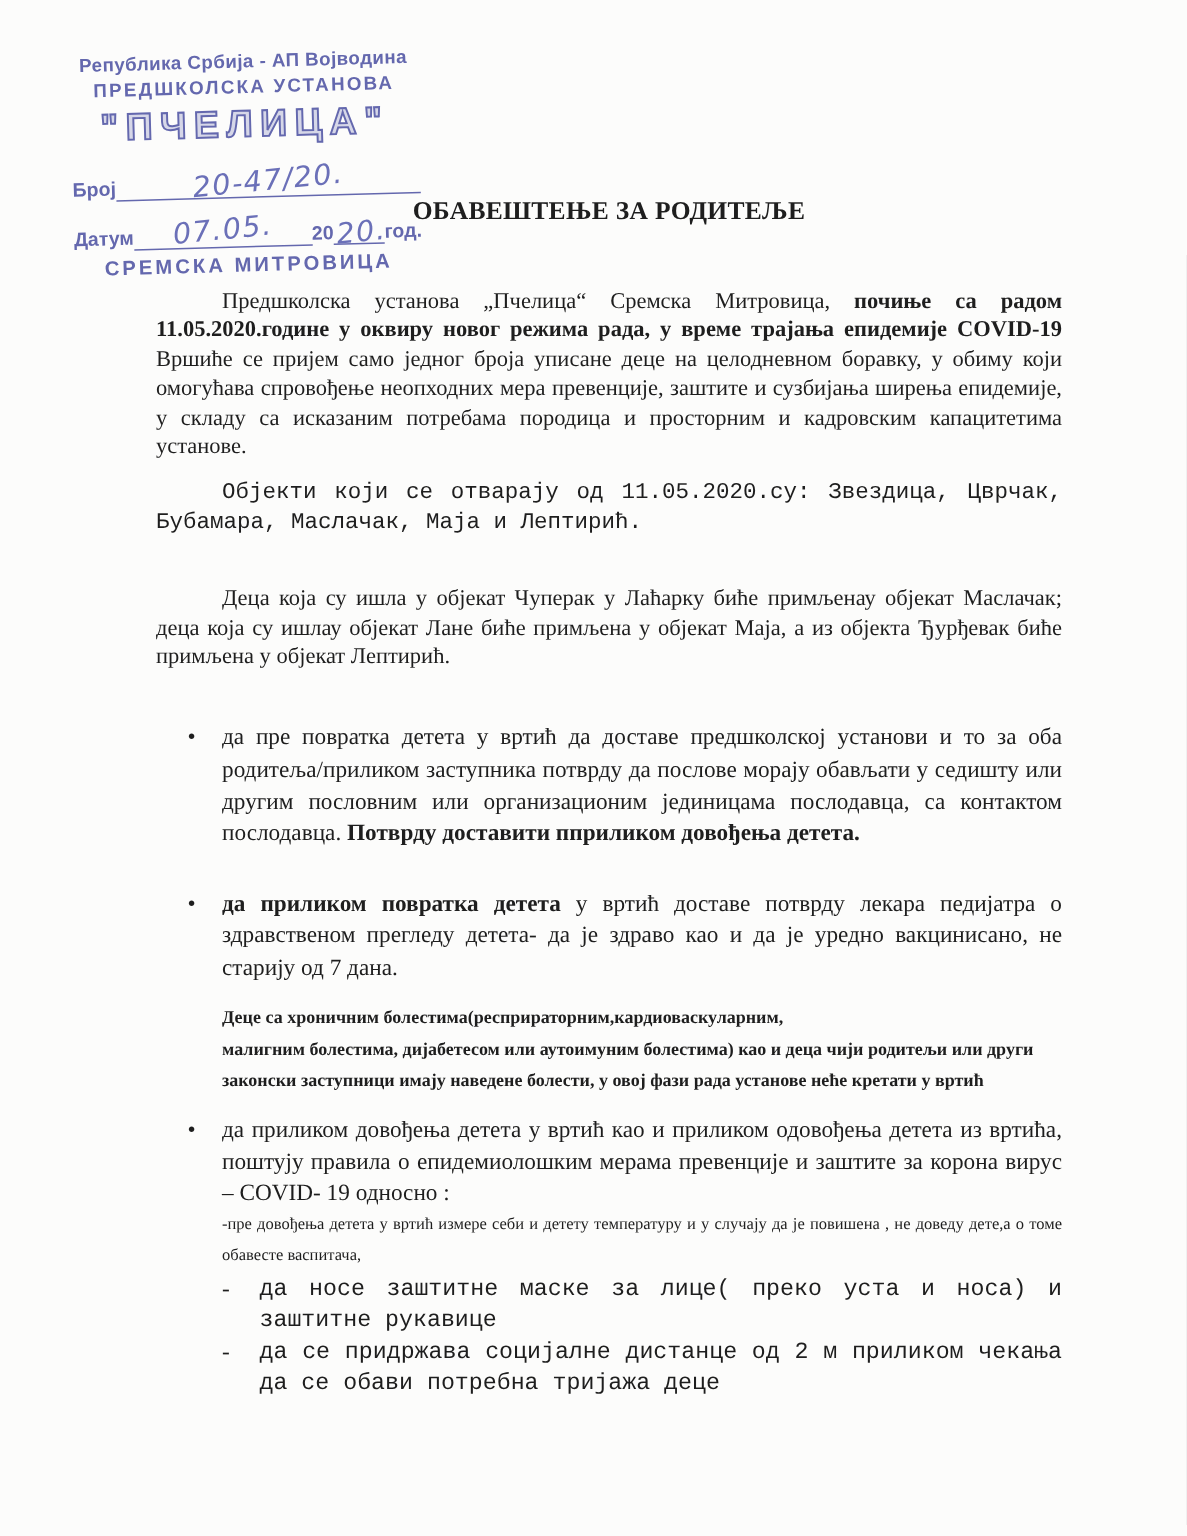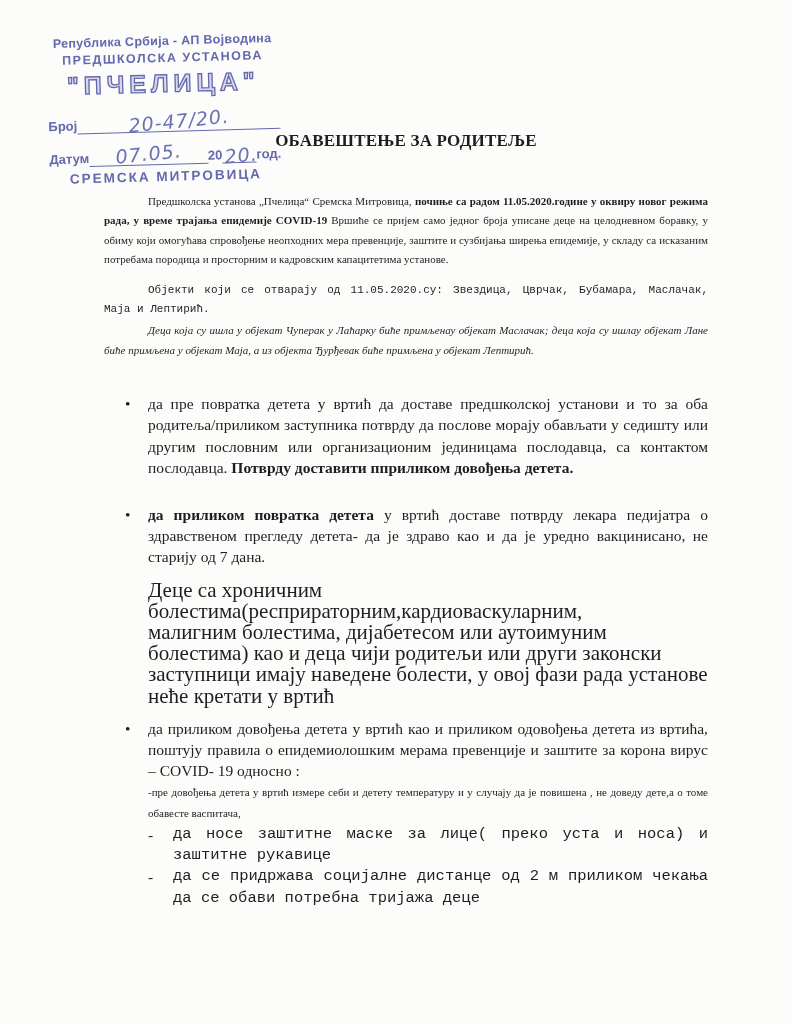--- a/index.html
+++ b/index.html
@@ -40,38 +40,38 @@
   }
   .hand-year { position:absolute; left:2px; top:-20px; font-size:19px; }
   .stamp .s-city { font-size:13.5px; font-weight:bold; text-align:center; letter-spacing:2px; margin-top:4px; }
   
   .content { position:absolute; left:104px; top:0; width:604px; }
   .title {
     margin:131px 0 0 0;
     font-size:17px; font-weight:bold; text-align:center; letter-spacing:0.2px;
   }
   .para {
-    margin:0; font-size:11px; line-height:19.4px;
+    margin:0; font-size:15px; line-height:19.4px;
     text-align:justify; text-indent:44px;
   }
   .p1 { margin-top:41px; }
   .p2 { margin-top:11px;font-family:Liberation Mono, monospace; }
-  .p3 { margin-top:2px;font-style:italic; }
+  .p3 { margin-top:32px; }
   .heading {
     margin-top:12px; padding-left:44px;
     font-size:15.5px; font-weight:bold; text-decoration:underline;
   }
   .bullet { display:flex; font-size:15.5px; line-height:21.2px; }
   .bullet .marker { width:44px; padding-left:21px; box-sizing:border-box; flex:none; }
   .bullet .btext { flex:1; text-align:justify; }
   .b1 { margin-top:33px; }
   .b2 { margin-top:26px; }
   .chronic {
     margin:12px 0 0 44px;
-    font-size:21px; font-weight:normal; line-height:21.2px;
+    font-size:12px; font-weight:bold; line-height:21.2px;
     white-space:pre-line;
   }
   .b3 { margin-top:11px; }
   .subitem-plain { margin-left:44px; font-size:11px; line-height:21.2px; text-align:justify; }
   .subitem { display:flex; margin-left:44px; font-size:15.5px; line-height:21.2px; }
   .subitem .dash { width:25px; flex:none; }
   .subitem .stext { flex:1; text-align:justify;font-family:Liberation Mono, monospace; }
   b { font-weight:bold; }
 </style>
 </head>

